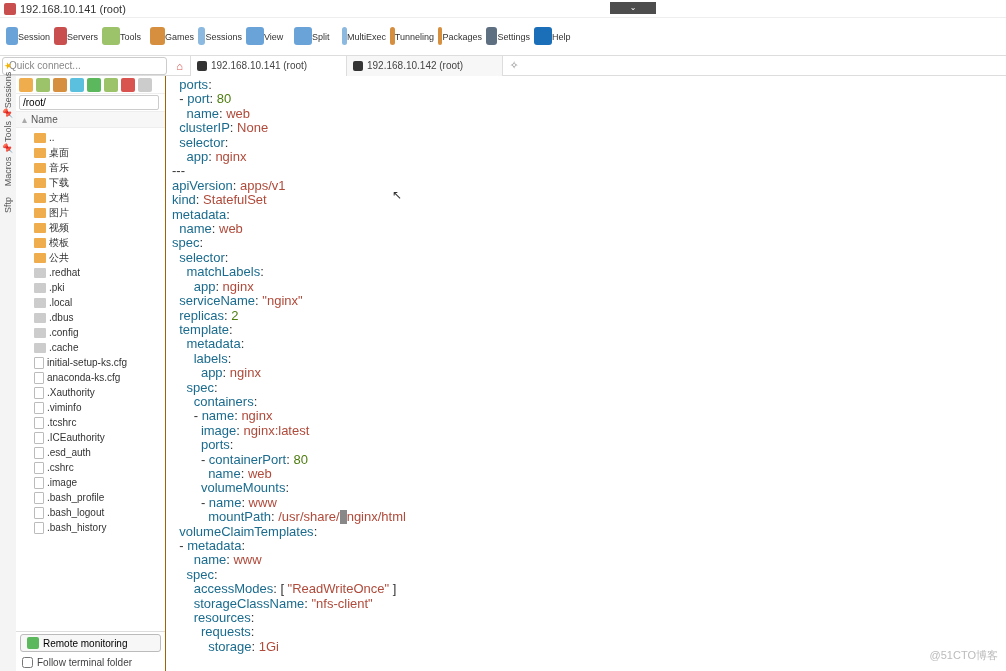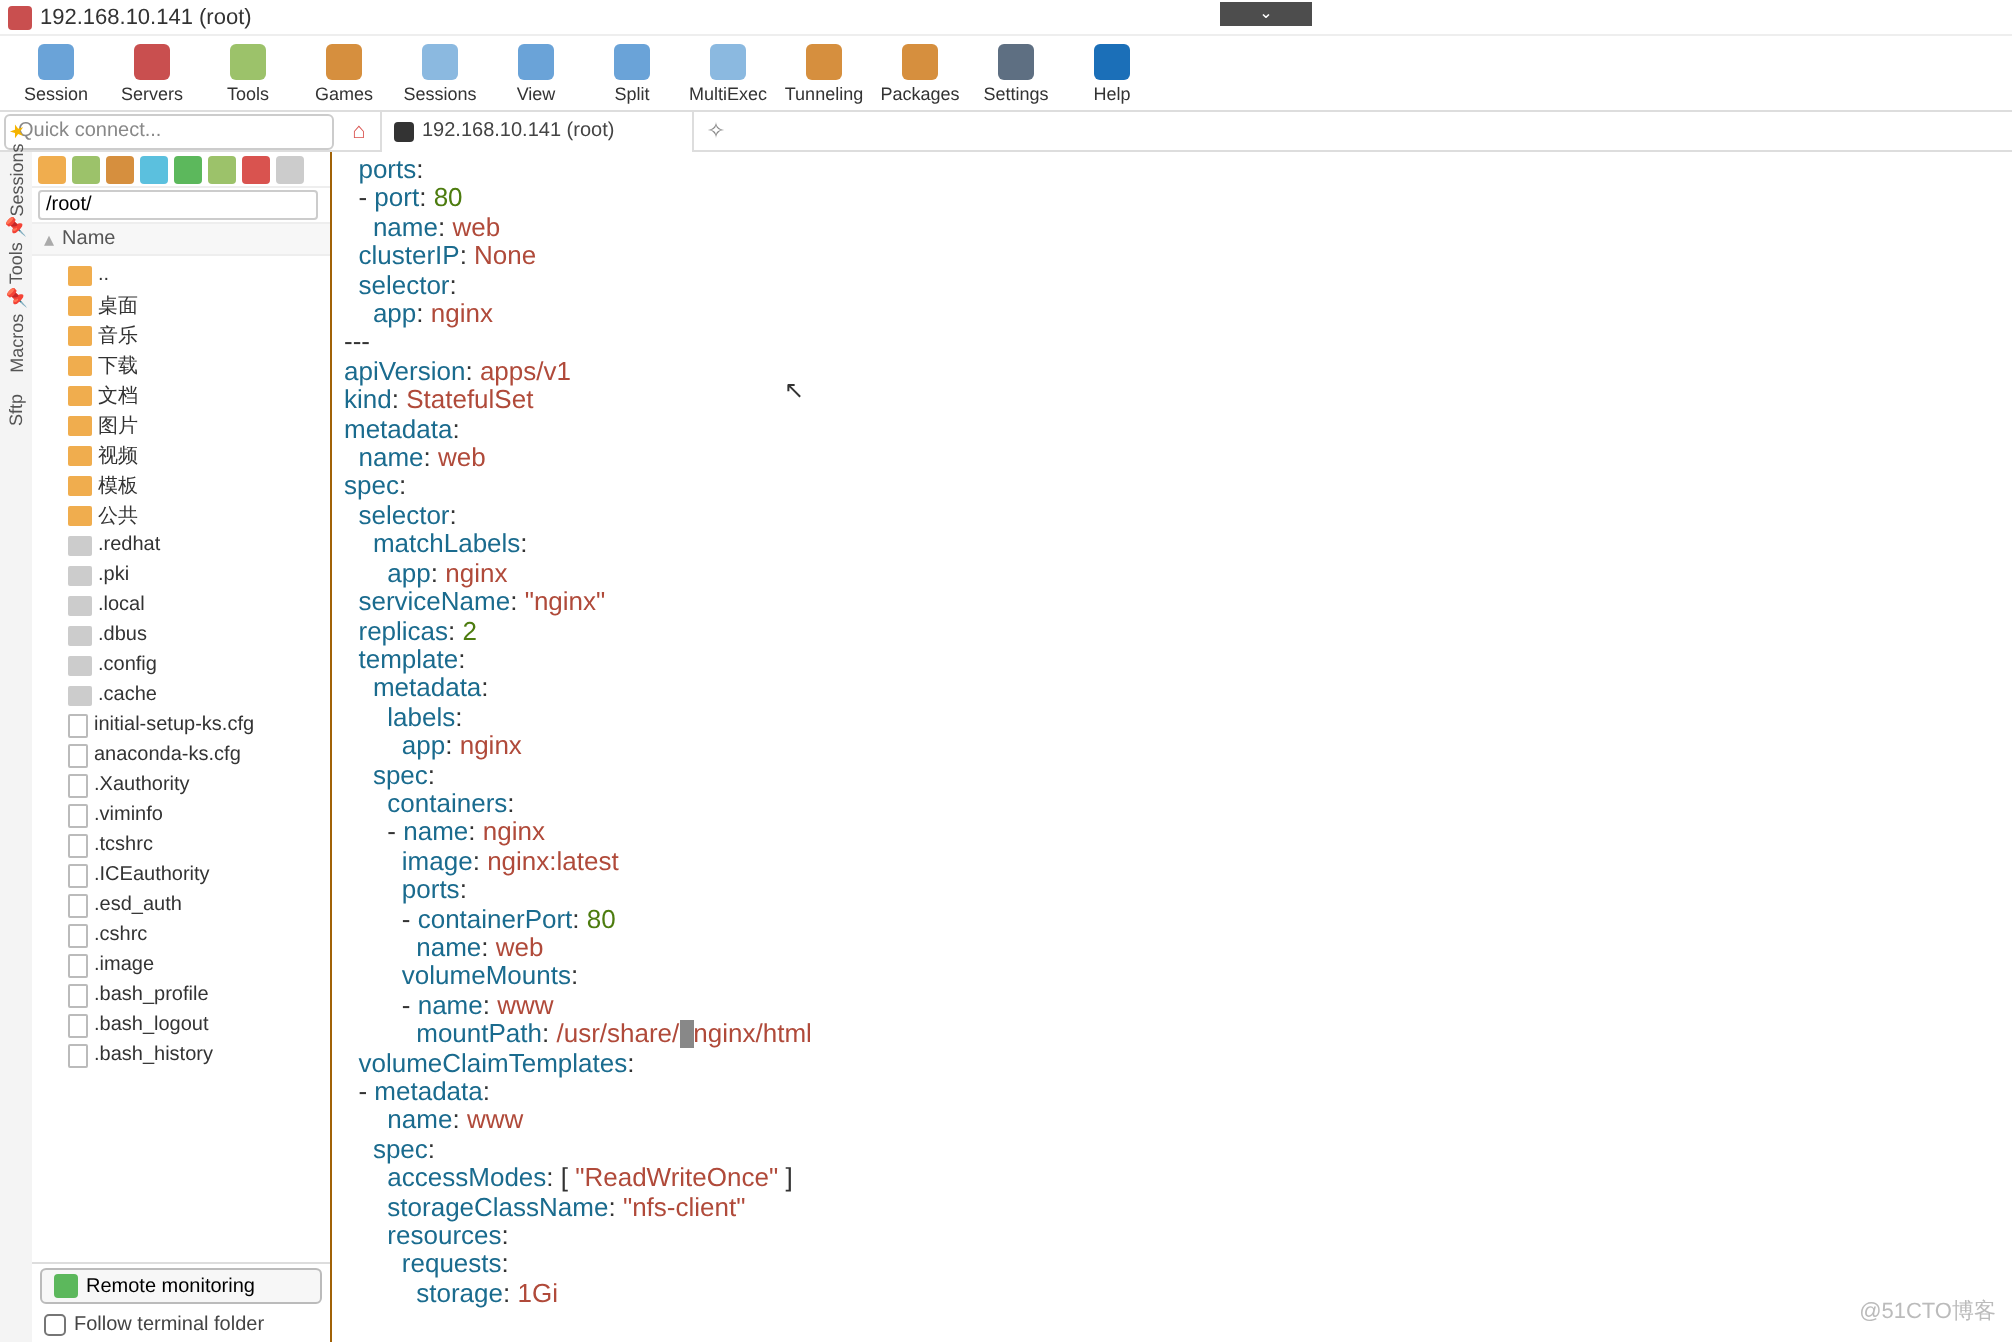--- a/index.html
+++ b/index.html
@@ -3,21 +3,21 @@
 <meta charset="utf-8">
 <style>
 * { margin:0; padding:0; box-sizing:border-box; font-family:"Segoe UI",Tahoma,sans-serif; }
 body { width:1006px; height:671px; background:#fff; font-size:11px; overflow:hidden; position:relative; }
 .titlebar { height:18px; background:#fff; display:flex; align-items:center; padding:0 4px; gap:4px; border-bottom:1px solid #eee; }
 .titlebar .ico { width:12px; height:12px; background:#c94f4f; border-radius:2px; }
 .titlebar .ttl { font-size:11px; color:#333; }
 .titlebar-btns { position:absolute; left:610px; top:0; }
 .titlebar-btns .btn { width:46px; height:12px; background:#4d4d4d; color:#fff; display:inline-flex; align-items:center; justify-content:center; font-size:8px; cursor:pointer; }
 .toolbar { height:38px; display:flex; align-items:center; padding:2px 6px; gap:4px; border-bottom:1px solid #ddd; }
-.tb-item { display:flex; flex-direction:column; align-items:center; width:44px; cursor:pointer; }
+.tb-item { display:flex; flex-direction:row; align-items:center; width:44px; cursor:pointer; }
 .tb-item .ic { width:18px; height:18px; border-radius:3px; margin-bottom:2px; }
 .tb-item .lbl { font-size:9px; color:#333; }
 .row2 { height:20px; display:flex; align-items:center; border-bottom:1px solid #ddd; }
 .quickconnect { width:165px; height:18px; border:1px solid #ccc; border-radius:3px; margin:0 2px; padding:0 6px; color:#888; display:flex; align-items:center; font-size:10px; }
 .tabs { flex:1; display:flex; align-items:stretch; height:20px; }
 .home-tab { width:22px; display:flex; align-items:center; justify-content:center; border-right:1px solid #ddd; cursor:pointer; }
 .tab { width:156px; display:flex; align-items:center; gap:4px; padding:0 6px; border-right:1px solid #ddd; background:#f7f7f7; cursor:pointer; font-size:10px; color:#444; }
 .tab.active { background:#fff; }
 .tab .dot { width:10px; height:10px; background:#333; border-radius:2px; }
 .tab-add { width:22px; display:flex; align-items:center; justify-content:center; color:#888; cursor:pointer; }
@@ -119,20 +119,24 @@
     <span>Quick connect...</span>
   </div>
   <div class="tabs" id="tabs">
     <div class="home-tab">
       <span style="color:#d9534f;">⌂</span>
     </div>
   <div class="tab active">
         <span class="dot"></span>
         <span>192.168.10.141 (root)</span>
       </div>
+      <div class="tab">
+        <span class="dot"></span>
+        <span>192.168.10.142 (root)</span>
+      </div>
       <div class="tab-add">✧</div>
     </div>
 </div>
 
 <div class="main">
   <div class="vtabs" id="vtabs">
       <div class="vtab">Sessions <span class="star">★</span></div>
       <div class="vtab">Tools <span class="pin">📌</span></div>
       <div class="vtab">Macros <span class="pin">📌</span></div>
       <div class="vtab">Sftp </div>

